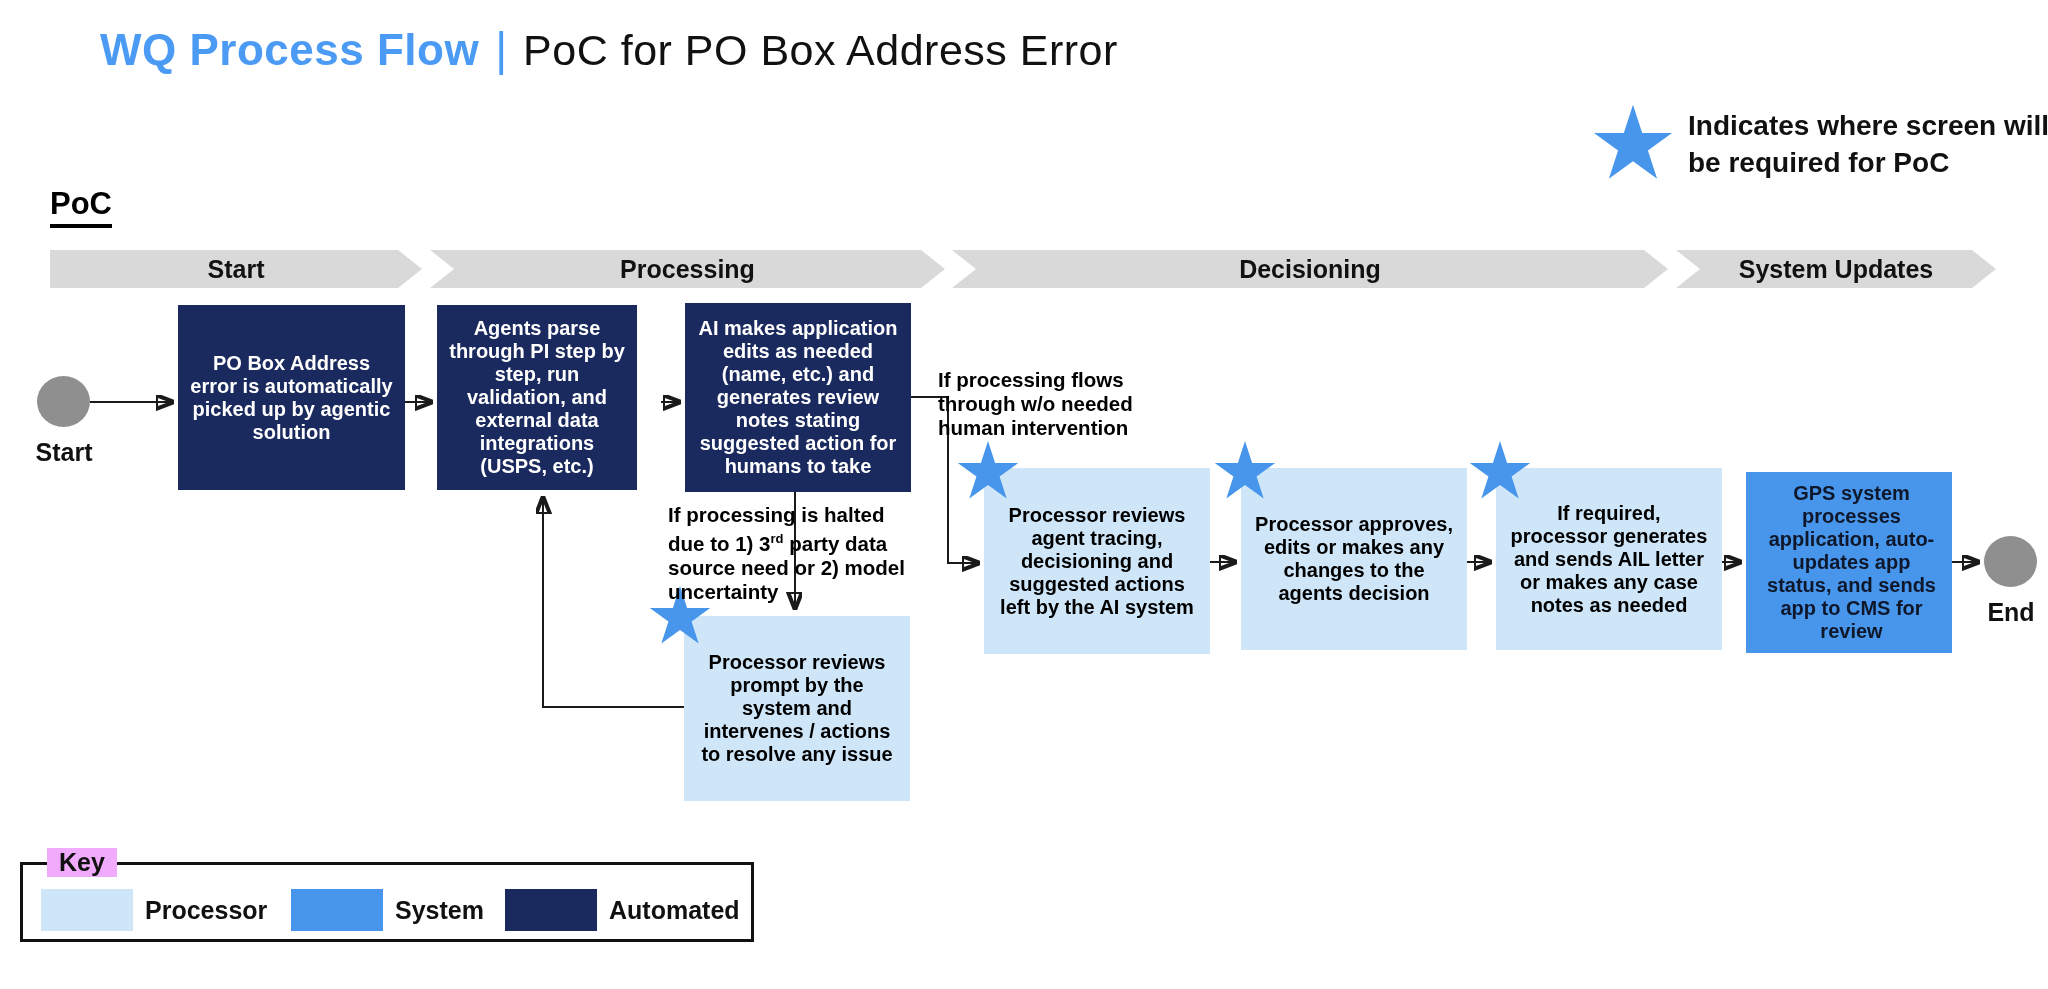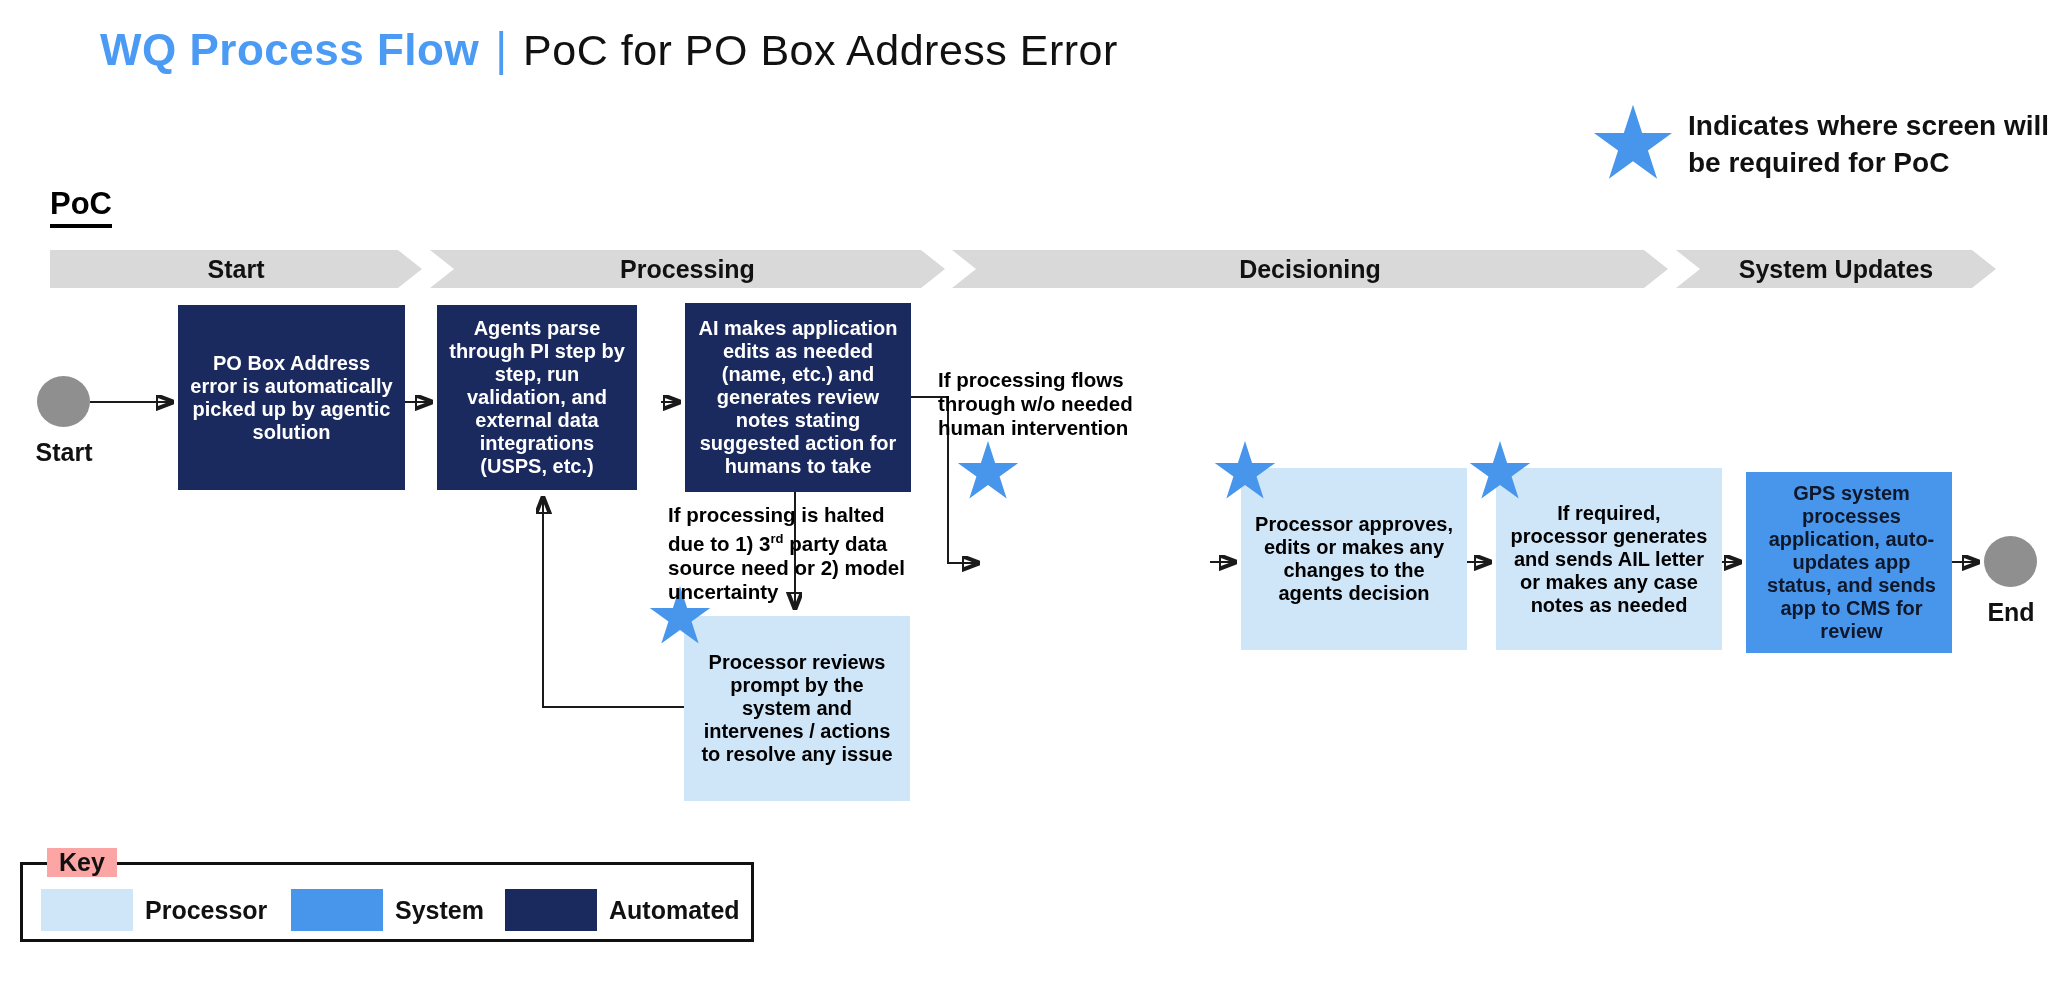--- a/index.html
+++ b/index.html
@@ -45,21 +45,21 @@
   .star{position:absolute;}
   .star svg{display:block;width:100%;height:100%;}
   .star polygon{fill:#4796EC;}
 
   
   #connectors{position:absolute;left:0;top:0;width:2048px;height:989px;pointer-events:none;}
   #connectors path, #connectors line{stroke:#1a1a1a;stroke-width:2;fill:none;}
 
   
   .key-box{position:absolute;left:20px;top:862px;width:734px;height:80px;border:3px solid #111;box-sizing:border-box;}
-  .key-title{position:absolute;top:-17px;left:24px;background:#fca5a5;padding:0 12px;font-weight:700;font-size:25px;color:#111;}
+  .key-title{position:absolute;top:-17px;left:24px;background:#f0abfc;padding:0 12px;font-weight:700;font-size:25px;color:#111;}
   .key-item{position:absolute;top:24px;display:flex;align-items:center;}
   .key-swatch{width:92px;height:42px;}
   .key-label{margin-left:12px;font-weight:700;font-size:25px;color:#111;}
 </style>
 </head>
 <body>
 
 <div id="canvas">
 
   <div class="title-row">
@@ -118,20 +118,23 @@
 
   <div class="fbox automated" style="left:178px;top:305px;width:227px;height:185px;">
     <span>PO Box Address error is automatically picked up by agentic solution</span>
   </div>
   <div class="fbox automated" style="left:437px;top:305px;width:200px;height:185px;">
     <span>Agents parse through PI step by step, run validation, and external data integrations (USPS, etc.)</span>
   </div>
   <div class="fbox automated" style="left:685px;top:303px;width:226px;height:189px;">
     <span>AI makes application edits as needed (name, etc.) and generates review notes stating suggested action for humans to take</span>
   </div>
+  <div class="fbox processor" style="left:984px;top:468px;width:226px;height:186px;">
+    <span>Processor reviews agent tracing, decisioning and suggested actions left by the AI system</span>
+  </div>
   <div class="fbox processor" style="left:1241px;top:468px;width:226px;height:182px;">
     <span>Processor approves, edits or makes any changes to the agents decision</span>
   </div>
   <div class="fbox processor" style="left:1496px;top:468px;width:226px;height:182px;">
     <span>If required, processor generates and sends AIL letter or makes any case notes as needed</span>
   </div>
   <div class="fbox system" style="left:1746px;top:472px;width:206px;height:181px;">
     <span>GPS system processes application, auto-updates app status, and sends app to CMS for review</span>
   </div>
   <div class="fbox processor" style="left:684px;top:616px;width:226px;height:185px;">

